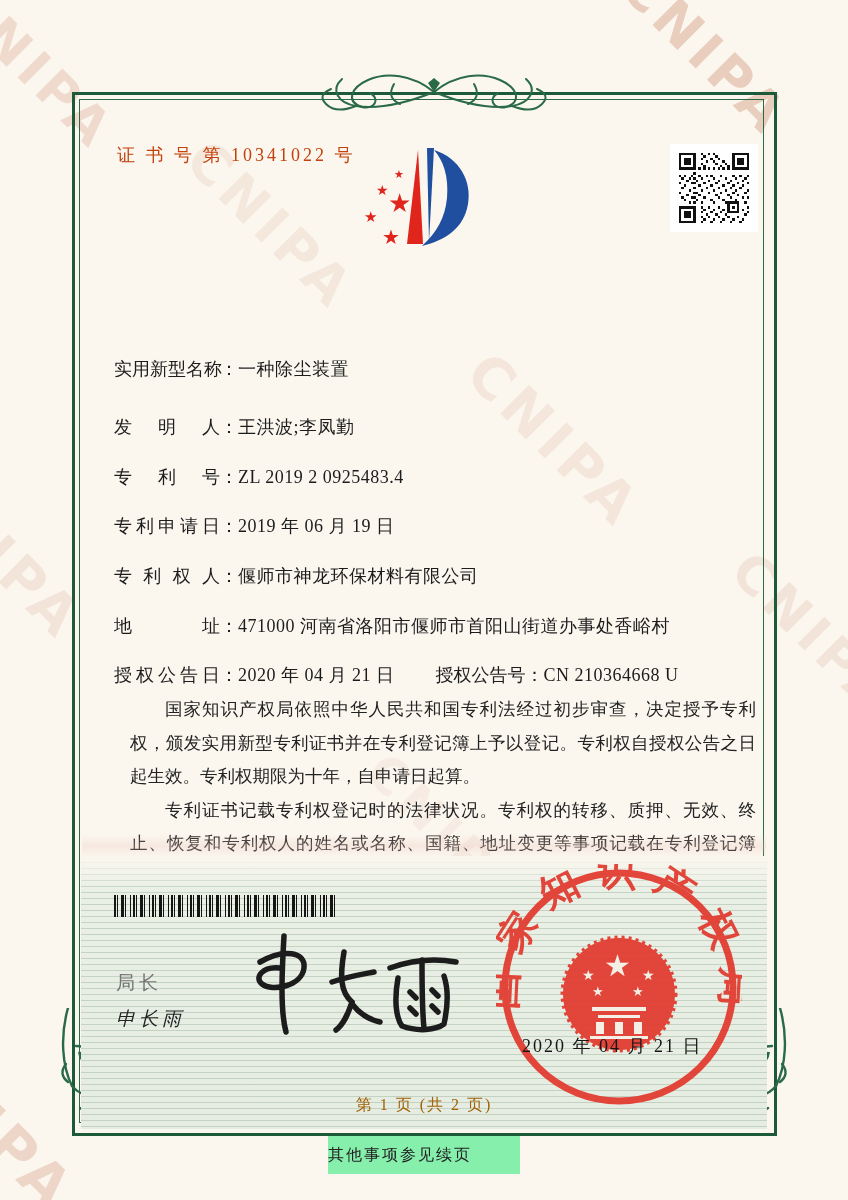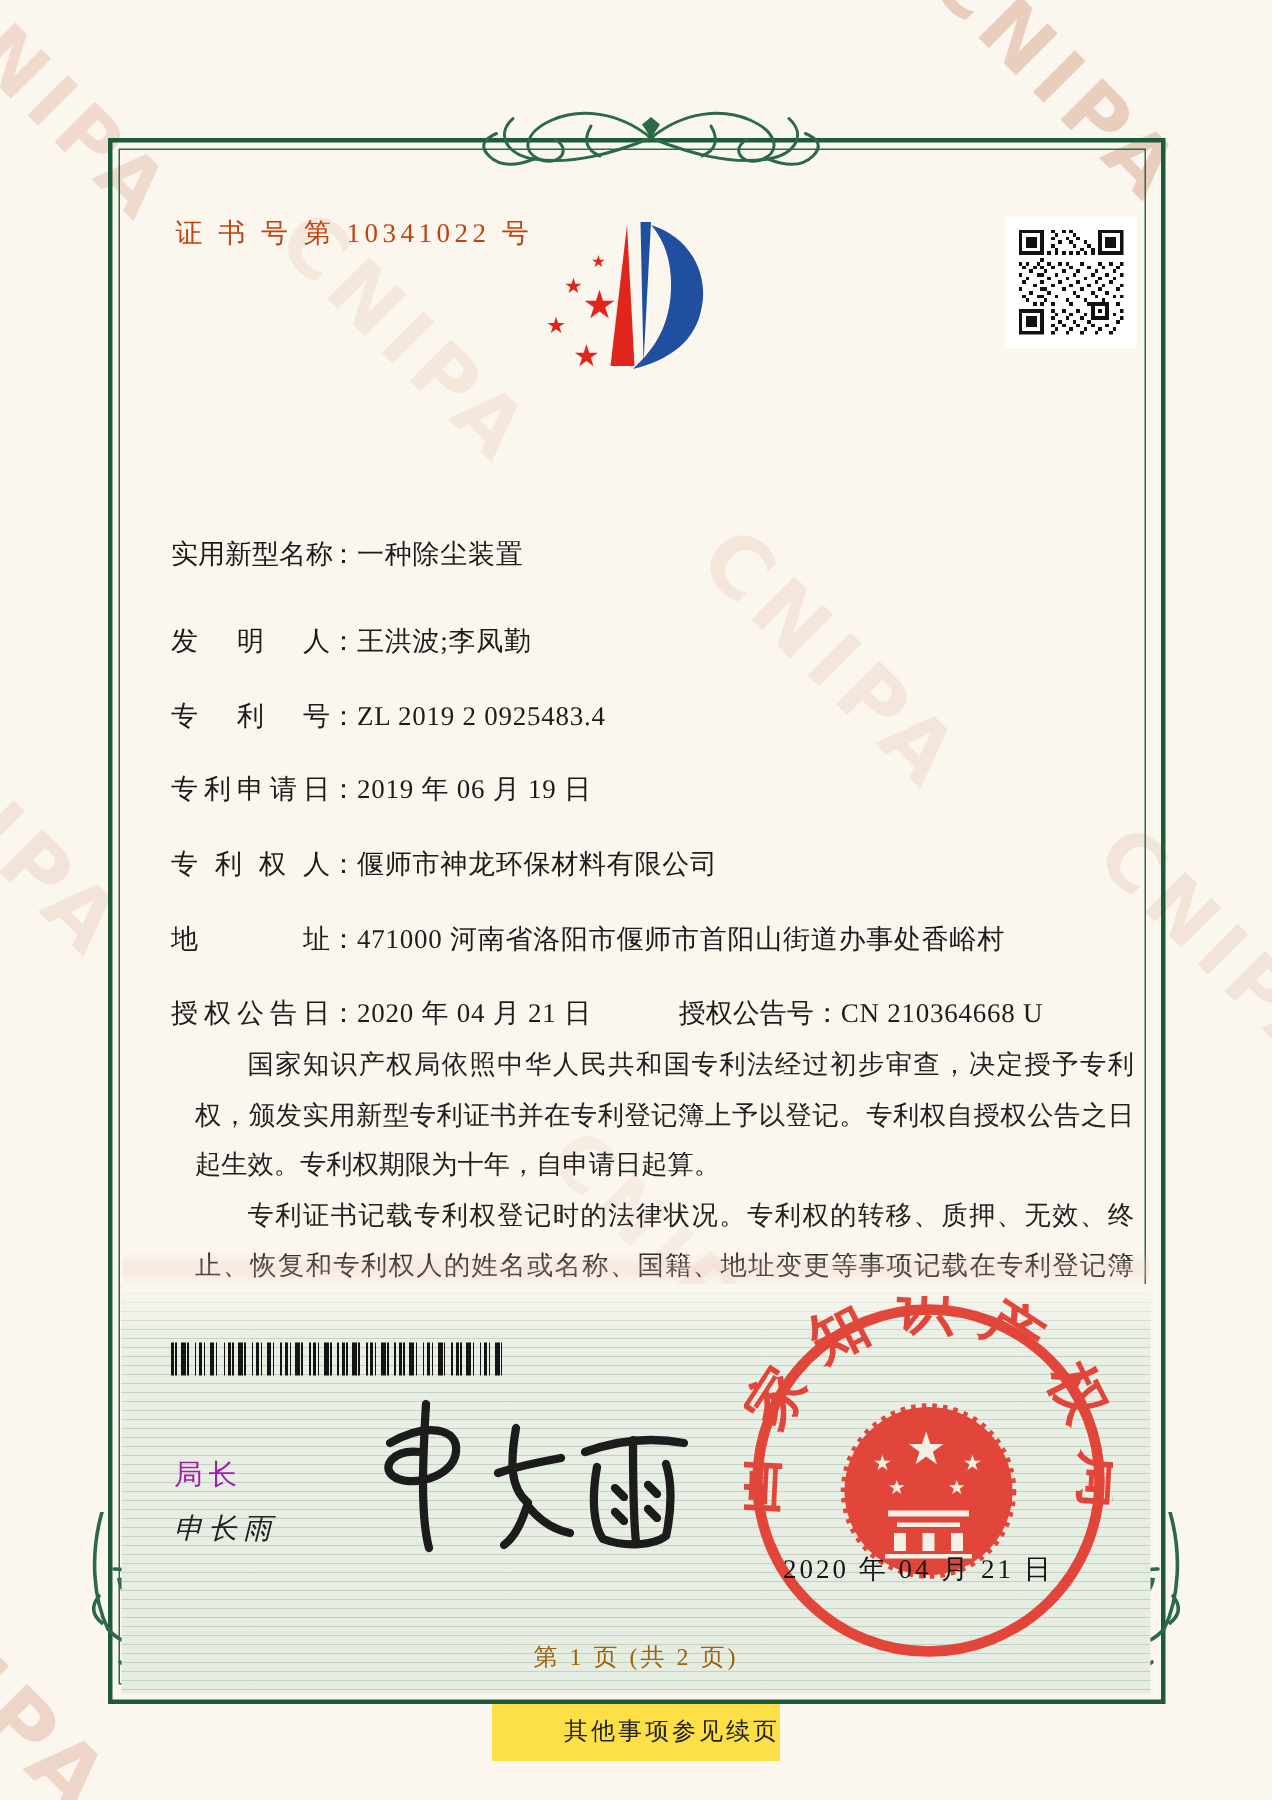--- a/index.html
+++ b/index.html
@@ -19,48 +19,48 @@
   .qr{position:absolute;left:670px;top:144px;width:88px;height:88px;background:#fff;
       display:flex;align-items:center;justify-content:center;}
   .title{position:absolute;left:0;top:254px;width:848px;text-align:center;
       font-size:44px;font-weight:bold;letter-spacing:5px;color:#111;}
   .fields{position:absolute;left:114px;top:350px;width:626px;}
   .frow{position:absolute;left:0;width:626px;font-size:18px;line-height:27px;white-space:nowrap;}
   .flabel{display:inline-block;width:106px;text-align:justify;text-align-last:justify;
       vertical-align:top;}
   .fcolon{display:inline-block;width:18px;}
   .fvalue{letter-spacing:.5px;}
-  .fpair2{margin-left:58px;}
+  .fpair2{margin-left:41px;}
   .body-text{position:absolute;left:114px;top:693px;width:626px;font-size:17.5px;
       line-height:1.92;text-align:justify;color:#222;margin-left:16px;}
   .body-text p{margin:0;text-indent:2em;}
   .pink-band{position:absolute;left:82px;top:834px;width:684px;height:24px;
       background:linear-gradient(to bottom,rgba(240,205,195,0),rgba(238,202,192,.33),rgba(240,205,195,0));}
   .guilloche{position:absolute;left:81px;top:856px;width:686px;height:273px;
       background-image:
         linear-gradient(to bottom,#fbf7ef 0,rgba(251,247,239,0) 34px),
         repeating-linear-gradient(to bottom,rgba(148,172,148,.42) 0 1px,rgba(0,0,0,0) 1px 6px),
         linear-gradient(#eaf0e6,#e5ece1);}
   .barcode{position:absolute;left:114px;top:895px;width:224px;height:22px;
       background:repeating-linear-gradient(90deg,
         #151515 0 2px,transparent 2px 3px,
         #151515 3px 4px,transparent 4px 7px,
         #151515 7px 10px,transparent 10px 11px,
         #151515 11px 12px,transparent 12px 16px,
         #151515 16px 17px,transparent 17px 19px);}
-  .sig-title{position:absolute;left:116px;top:970px;font-size:19px;letter-spacing:4px;color:#a21caf;}
+  .sig-title{position:absolute;left:116px;top:970px;font-size:19px;letter-spacing:4px;color:#737373;}
   .sig-name{position:absolute;left:116px;top:1006px;font-size:19px;letter-spacing:4px;color:#222;font-style:italic;}
   .signature{position:absolute;left:232px;top:930px;width:232px;height:108px;}
   .seal{position:absolute;left:496px;top:864px;width:246px;height:246px;opacity:.93;}
   .seal-date{position:absolute;left:522px;top:1034px;width:200px;font-size:18px;
       letter-spacing:2px;color:#161616;white-space:nowrap;}
   .page-info{position:absolute;left:0;top:1095px;width:848px;text-align:center;
       font-size:16px;letter-spacing:2px;color:#a16207;}
-  .cont-strip{position:absolute;left:328px;top:1136px;width:192px;height:38px;background:#fde047;
-      text-align:right;line-height:38px;font-size:16px;letter-spacing:2px;color:#222;}
+  .cont-strip{position:absolute;left:328px;top:1136px;width:192px;height:38px;background:#86efac;
+      text-align:left;line-height:38px;font-size:16px;letter-spacing:2px;color:#222;}
 </style>
 </head>
 <body>
 
 <div class="page">
 
   <div class="wm" style="left:-18px;top:-26px;font-size:52px;opacity:.35">CNIPA</div>
   <div class="wm" style="left:652px;top:-46px;font-size:54px;opacity:.5">CNIPA</div>
   <div class="wm" style="left:218px;top:128px;font-size:54px;opacity:.18">CNIPA</div>
   <div class="wm" style="left:500px;top:340px;font-size:56px;opacity:.2">CNIPA</div>

